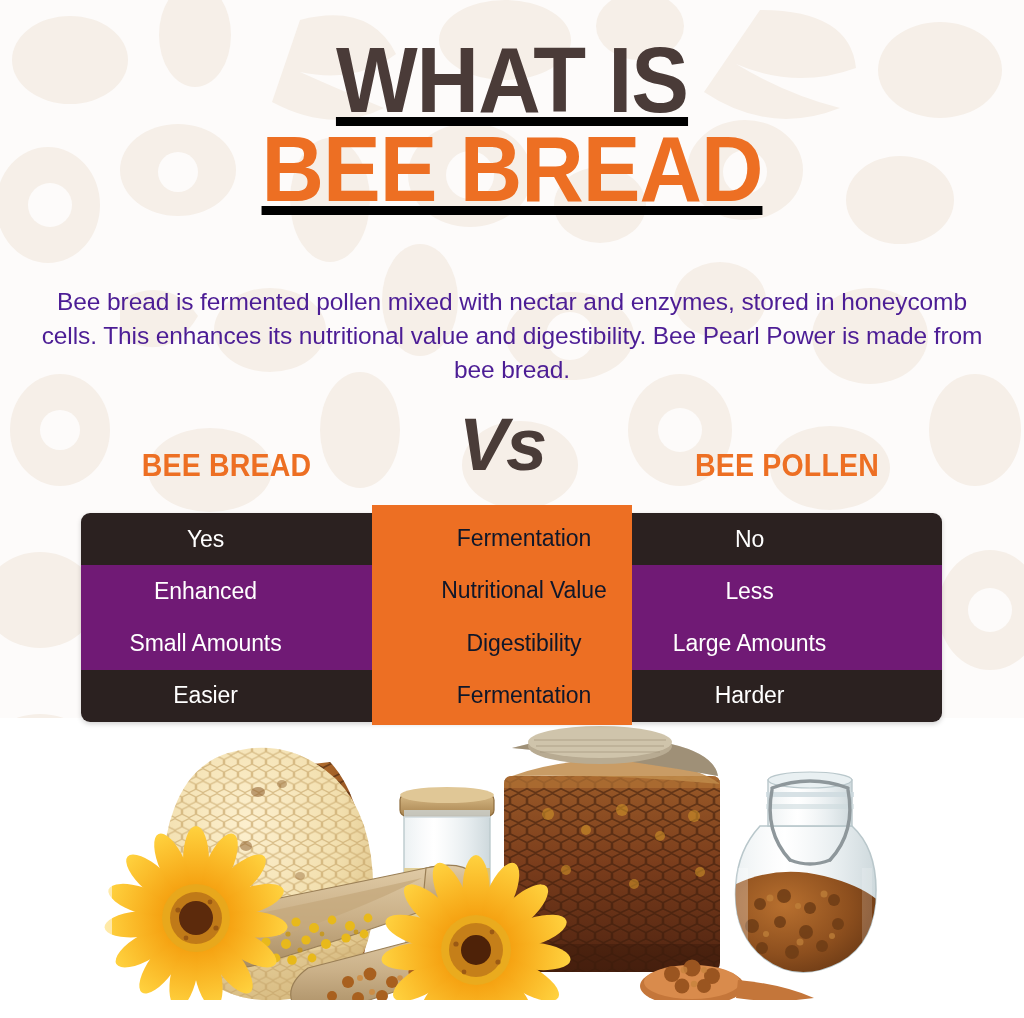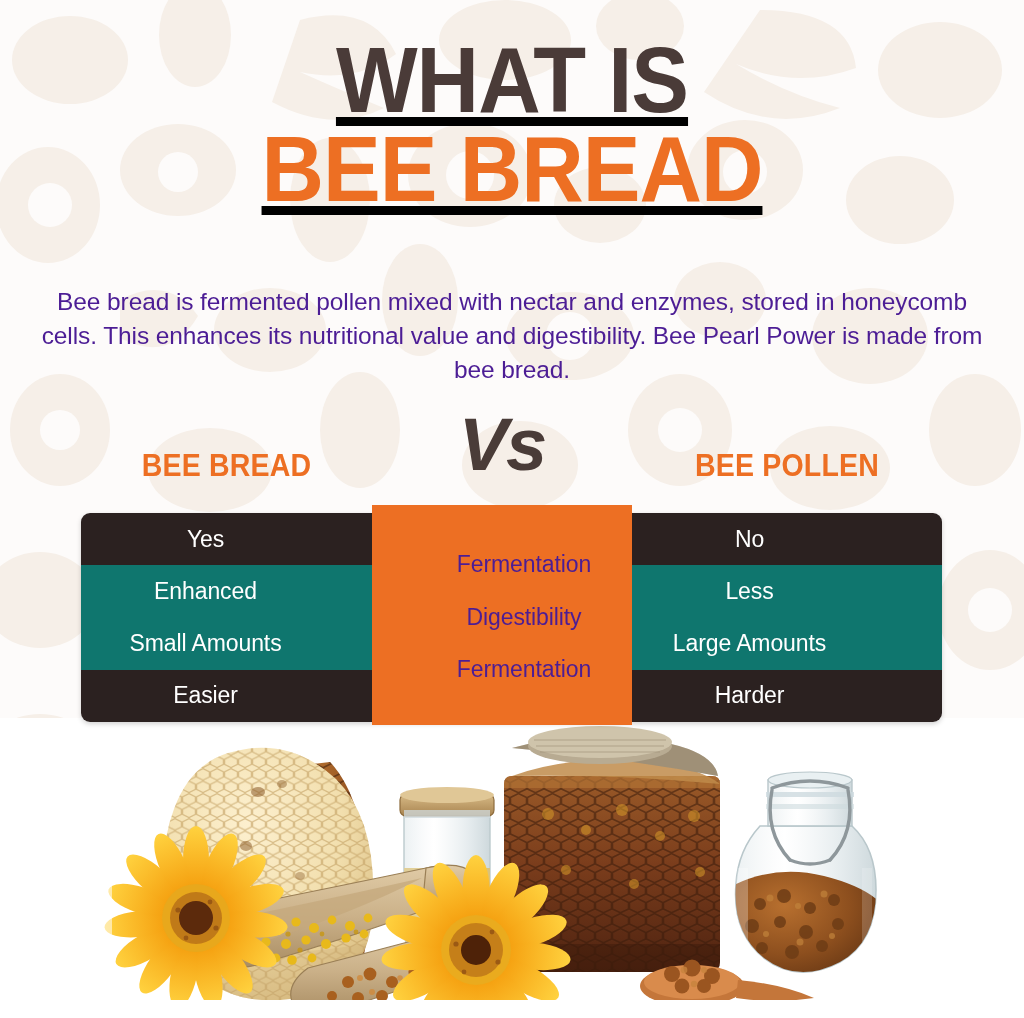--- a/index.html
+++ b/index.html
@@ -111,21 +111,21 @@
     overflow:hidden;
     z-index:3;
     box-shadow:0 2px 5px rgba(0,0,0,0.18);
   }
   .t-row {
     display:flex;
     height:52.25px;
     align-items:center;
   }
   .t-row.dark  { background:#2b2120; }
-  .t-row.light { background:#0f766e; }
+  .t-row.light { background:#701a75; }
 
   .cell {
     color:#ffffff;
     font-size:23px;
     text-align:center;
     letter-spacing:-0.1px;
   }
   .cell.left   { width:249px; }
   .cell.center { width:260px; opacity:0; }
   .cell.right  { width:310px;padding-left:9px; }
@@ -140,21 +140,21 @@
     display:flex;
     flex-direction:column;
     justify-content:center;
     padding-top:4px;
   }
   .center-col .c-item {
     height:52.25px;
     display:flex;
     align-items:center;
     justify-content:center;
-    color:#4c1d95;
+    color:#0f172a;
     font-size:23px;
     letter-spacing:-0.1px;
     margin-left:44px;
   }
 
   
   .photo {
     position:absolute;
     left:0; bottom:0;
     width:1024px; height:300px;
@@ -255,20 +255,21 @@
     </div>
     <div class="t-row dark">
       <div class="cell left">Easier</div>
       <div class="cell center">Digestibility</div>
       <div class="cell right">Harder</div>
     </div>
   </div>
 
   <div class="center-col">
     <div class="c-item">Fermentation</div>
+    <div class="c-item">Nutritional Value</div>
     <div class="c-item">Digestibility</div>
     <div class="c-item">Fermentation</div>
   </div>
 
   <div class="photo">
     <svg viewBox="0 0 1024 300" xmlns="http://www.w3.org/2000/svg">
       <defs>
         <radialGradient id="waxG" cx="40%" cy="30%" r="75%">
           <stop offset="0%" stop-color="#fdf0cf"></stop>
           <stop offset="60%" stop-color="#f2dfae"></stop>

